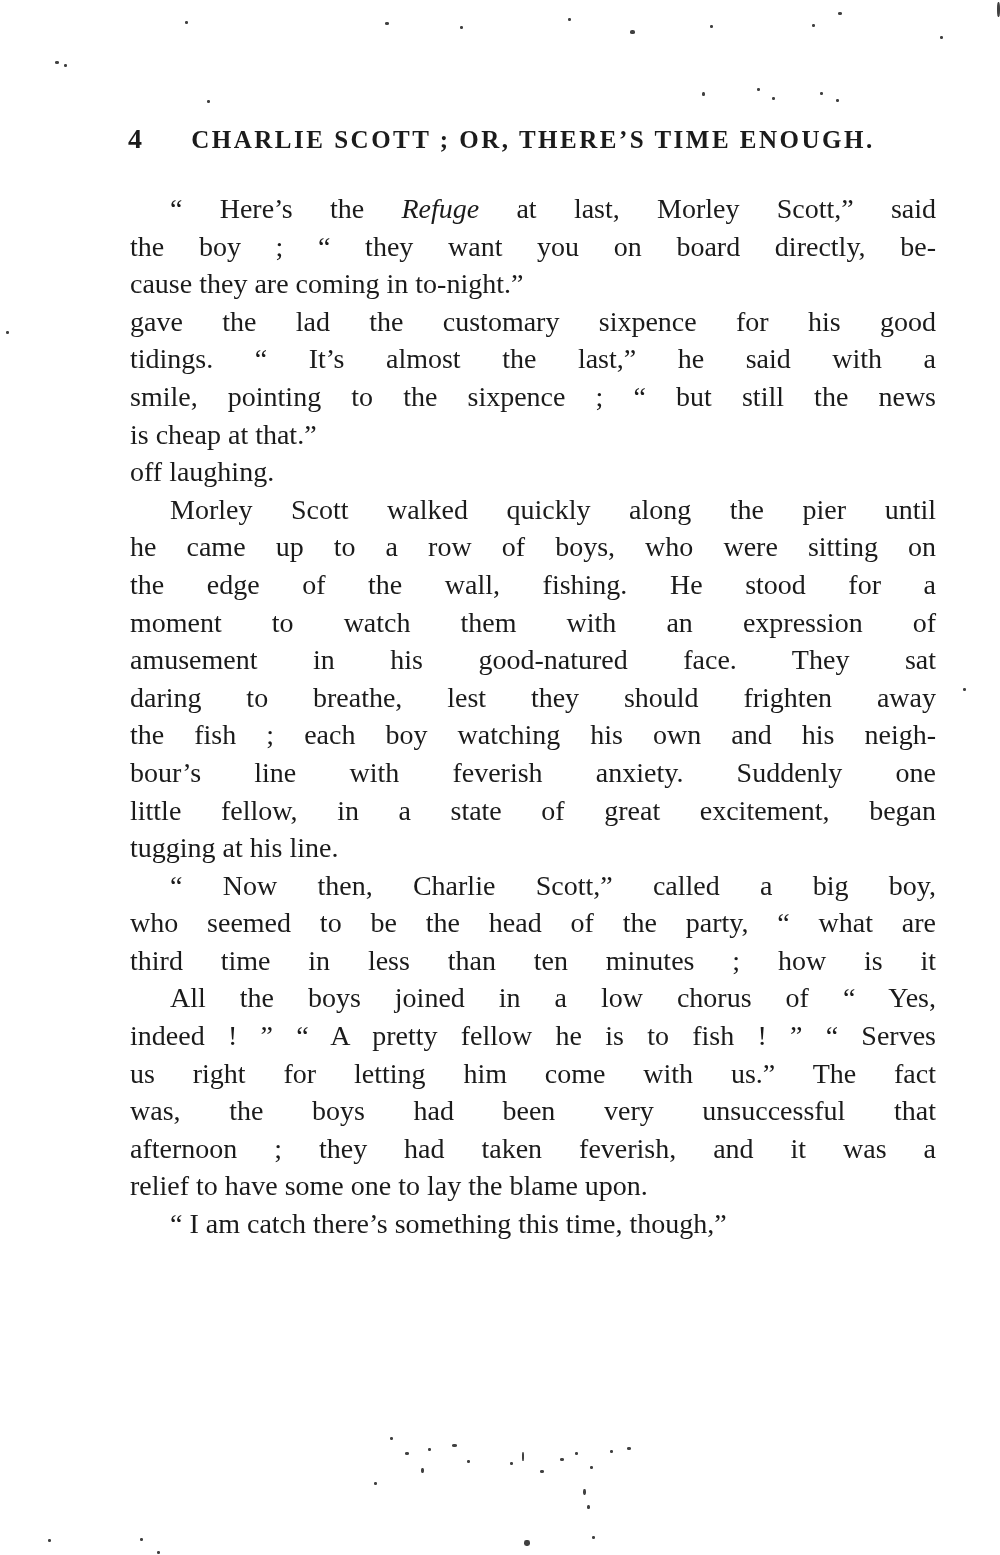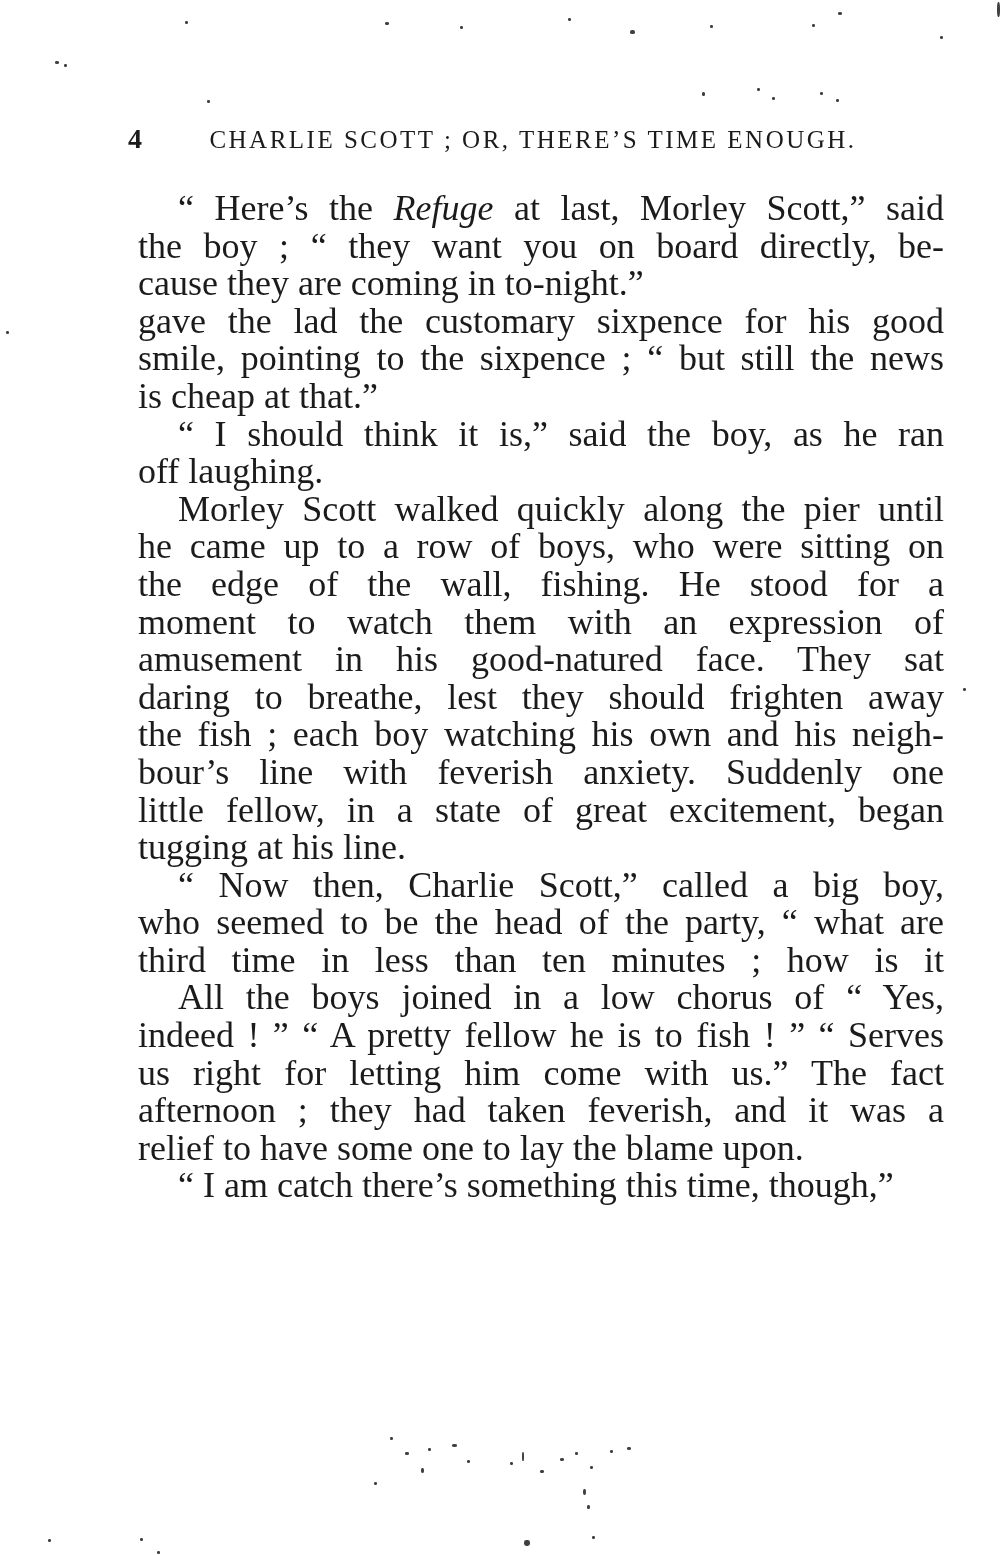--- a/index.html
+++ b/index.html
@@ -31,33 +31,32 @@
     font-weight: bold;
     line-height: 30px;
   }
   .running-title {
     position: absolute;
     left: 130px;
     width: 806px;
     top: 1px;
     text-align: center;
     font-size: 25px;
-    font-weight: normal;
+    font-weight: bold;
     letter-spacing: 2.5px;
     line-height: 30px;
     white-space: nowrap;
   }
   .text-column {
     position: absolute;
     left: 130px;
     top: 190px;
     width: 806px;
-    font-size: 36px;
+    font-size: 28px;
     line-height: 37.6px;
-    margin-left: 8px;
   }
   .line {
     text-align: justify;
     text-align-last: justify;
     white-space: normal;
   }
   .line.end {
     text-align-last: left;
   }
   .line.indent {
@@ -81,40 +80,41 @@
     <div class="page-number">4</div>
     <div class="running-title">CHARLIE SCOTT ; OR, THERE’S TIME ENOUGH.</div>
   </div>
 
   <div class="text-column">
 
   <div class="line indent"><span>“ Here’s the </span><em>Refuge</em><span> at last, Morley Scott,” said</span></div>
       <div class="line"><span>the boy ; “ they want you on board directly, be-</span></div>
       <div class="line end"><span>cause they are coming in to-night.”</span></div>
       <div class="line"><span>gave the lad the customary sixpence for his good</span></div>
+      <div class="line"><span>tidings. “ It’s almost the last,” he said with a</span></div>
       <div class="line"><span>smile, pointing to the sixpence ; “ but still the news</span></div>
       <div class="line end"><span>is cheap at that.”</span></div>
-      <div class="line indent"><span>“ I should think it is,” said the boy, as he ran</span></div>
       <div class="line end"><span>off laughing.</span></div>
       <div class="line indent"><span>Morley Scott walked quickly along the pier until</span></div>
       <div class="line"><span>he came up to a row of boys, who were sitting on</span></div>
       <div class="line"><span>the edge of the wall, fishing. He stood for a</span></div>
       <div class="line"><span>moment to watch them with an expression of</span></div>
       <div class="line"><span>amusement in his good-natured face. They sat</span></div>
       <div class="line"><span>daring to breathe, lest they should frighten away</span></div>
       <div class="line"><span>the fish ; each boy watching his own and his neigh-</span></div>
       <div class="line"><span>bour’s line with feverish anxiety. Suddenly one</span></div>
       <div class="line"><span>little fellow, in a state of great excitement, began</span></div>
       <div class="line end"><span>tugging at his line.</span></div>
       <div class="line indent"><span>“ Now then, Charlie Scott,” called a big boy,</span></div>
       <div class="line"><span>who seemed to be the head of the party, “ what are</span></div>
       <div class="line"><span>third time in less than ten minutes ; how is it</span></div>
       <div class="line indent"><span>All the boys joined in a low chorus of “ Yes,</span></div>
       <div class="line"><span>indeed ! ” “ A pretty fellow he is to fish ! ” “ Serves</span></div>
       <div class="line"><span>us right for letting him come with us.” The fact</span></div>
+      <div class="line"><span>was, the boys had been very unsuccessful that</span></div>
       <div class="line"><span>afternoon ; they had taken feverish, and it was a</span></div>
       <div class="line end"><span>relief to have some one to lay the blame upon.</span></div>
       <div class="line indent end"><span>“ I am catch there’s something this time, though,”</span></div>
     </div>
 
   <div>
 
   <div class="speck" style="left: 997px; top: 2px; width: 3px; height: 15px;"></div>
       <div class="speck" style="left: 630px; top: 30px; width: 5px; height: 4px;"></div>
       <div class="speck" style="left: 838px; top: 12px; width: 4px; height: 3px;"></div>

